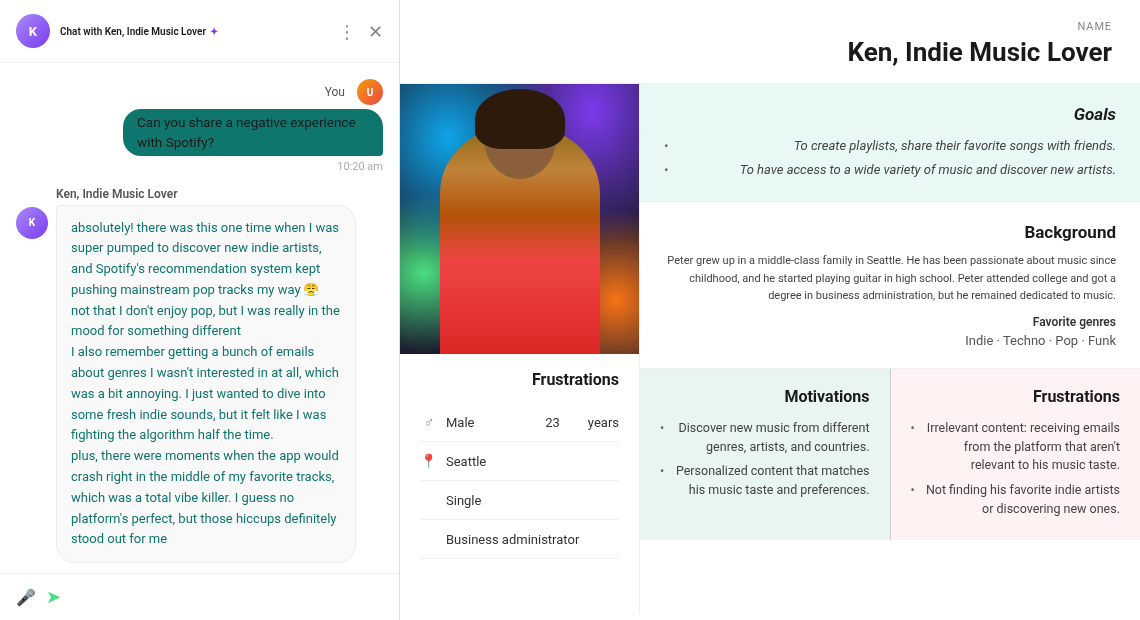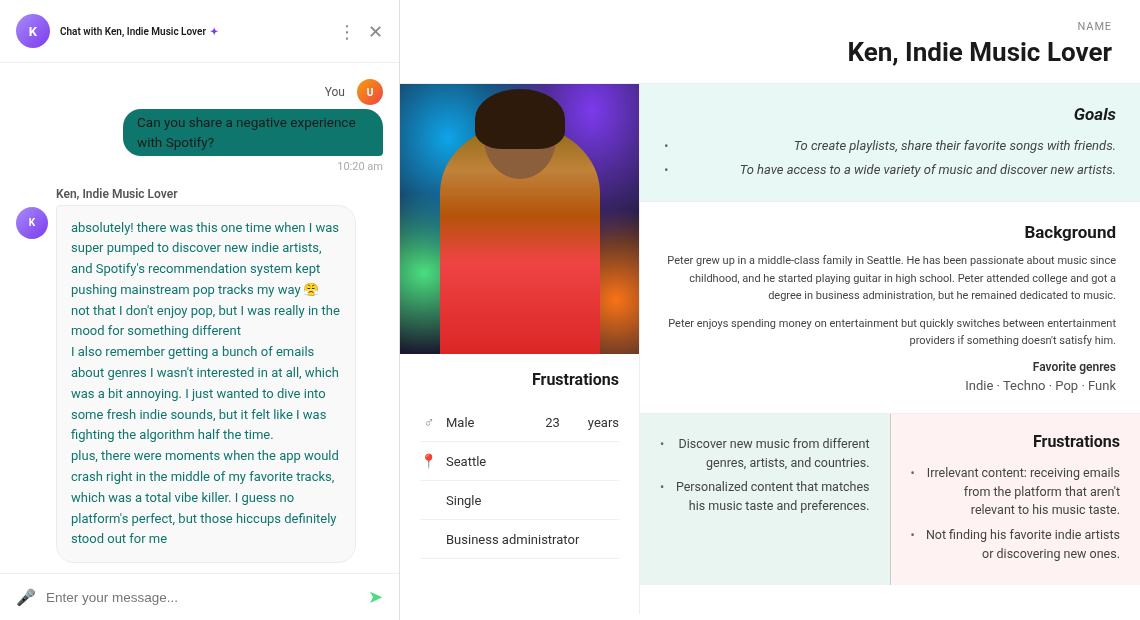--- a/index.html
+++ b/index.html
@@ -474,21 +474,20 @@
 I also remember getting a bunch of emails about genres I wasn't interested in at all, which was a bit annoying. I just wanted to dive into some fresh indie sounds, but it felt like I was fighting the algorithm half the time.
 plus, there were moments when the app would crash right in the middle of my favorite tracks, which was a total vibe killer. I guess no platform's perfect, but those hiccups definitely stood out for me</span>
         </div>
 
       </div>
     </div>
   </div>
 
   <div class="chat-input-area">
     <span class="chat-input-icon">🎤</span>
-    <input class="chat-input" type="text" placeholder="Enter your message..." style="">
     <button class="chat-send-btn">➤</button>
   </div>
 </div>
 
 <div class="persona-panel">
   <div class="persona-header">
     <div class="persona-name-label">NAME</div>
     <div class="persona-name">Ken, Indie Music Lover</div>
   </div>
 
@@ -537,27 +536,27 @@
         <div class="info-card-title">Goals</div>
         <ul>
           <li>To create playlists, share their favorite songs with friends.</li>
           <li>To have access to a wide variety of music and discover new artists.</li>
         </ul>
       </div>
 
       <div class="info-card">
         <div class="info-card-title">Background</div>
         <p>Peter grew up in a middle-class family in Seattle. He has been passionate about music since childhood, and he started playing guitar in high school. Peter attended college and got a degree in business administration, but he remained dedicated to music.</p>
-        <p>Peter enjoys spending money on entertainment but quickly switches between entertainment providers if something doesn't satisfy him.</p>
         <div class="favorite-genres-label">Favorite genres</div>
         <div class="favorite-genres-val">Indie · Techno · Pop · Funk</div>
       </div>
 
       <div class="bottom-cards">
         <div class="motivations-card">
+          <div class="bottom-card-title">Motivations</div>
           <ul class="bottom-card-list">
             <li>Discover new music from different genres, artists, and countries.</li>
             <li>Personalized content that matches his music taste and preferences.</li>
           </ul>
         </div>
         <div class="frustrations-card">
           <div class="bottom-card-title">Frustrations</div>
           <ul class="bottom-card-list">
             <li>Irrelevant content: receiving emails from the platform that aren't relevant to his music taste.</li>
             <li>Not finding his favorite indie artists or discovering new ones.</li>

